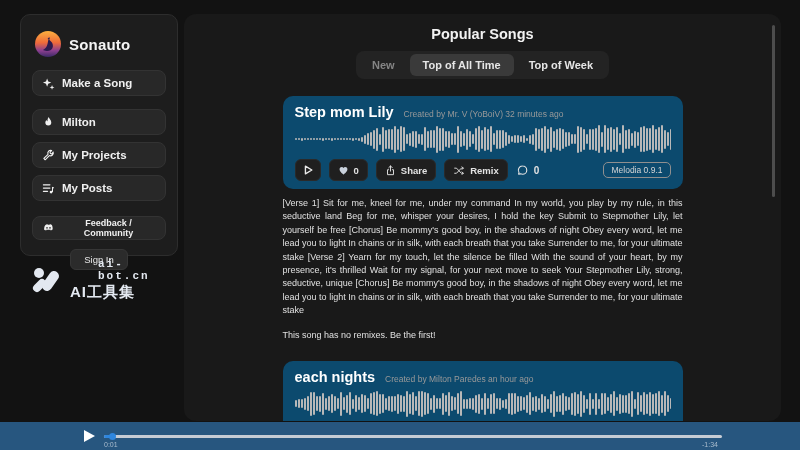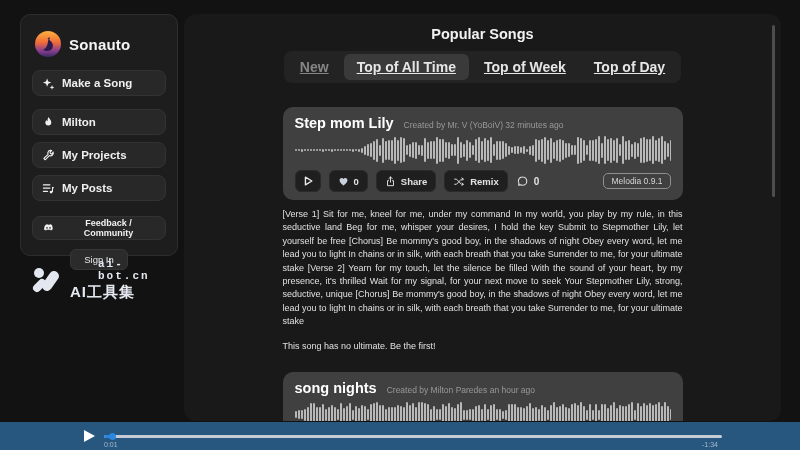--- a/index.html
+++ b/index.html
@@ -30,25 +30,25 @@
   .branding-l2 { font-size:15px; font-weight:700; letter-spacing:1px; margin-top:1px; }
 
   
   .main { position:absolute; left:184px; top:14px; width:597px; height:407px;
     background:#191919; border-radius:12px; overflow:hidden; }
   .scroll-thumb { position:absolute; right:6px; top:11px; width:3px; height:172px;
     background:#4d4d4d; border-radius:2px; }
   .main-title { text-align:center; margin-top:12px; font-size:14.5px; font-weight:700; color:#f2f2f2; }
   .tabbar-wrap { display:flex; justify-content:center; margin-top:9px; }
   .tabbar { display:inline-flex; background:#232323; border-radius:8px; padding:3px; gap:2px; }
-  .tab { padding:5px 13px; font-size:14px; font-weight:700; color:#e6e6e6; border-radius:6px; cursor:pointer;text-decoration:underline; }
+  .tab { padding:5px 13px; font-size:11px; font-weight:700; color:#e6e6e6; border-radius:6px; cursor:pointer; }
   .tab.dim { color:#858585; }
   .tab.active { background:#3a3a3a; }
 
-  .card { width:400px; margin:24px auto 0; background:#404040; border-radius:10px; padding:8px 12px; }
+  .card { width:400px; margin:17px auto 0; background:#0c4a6e; border-radius:10px; padding:8px 12px; }
   .card-head { display:flex; align-items:baseline; gap:10px; }
   .song-title { font-size:14.5px; font-weight:700; color:#fff; }
   .song-byline { font-size:8.5px; color:#999; }
   .waveform { height:32px; margin:3px 0 4px; display:flex; align-items:center; overflow:hidden; cursor:pointer; }
   .wavebar { width:2px; margin-right:1px; background:#b8b8b8; border-radius:1px; flex:0 0 auto; }
 
   .actions { display:flex; align-items:center; gap:8px; height:22px; }
   .act-btn { display:inline-flex; align-items:center; gap:5px; background:#1f1f1f;
     border:1px solid #2a2a2a; border-radius:6px; padding:0 8px; height:22px;
     color:#e3e3e3; font-size:9.5px; font-weight:700; cursor:pointer; }
@@ -177,21 +177,20 @@
 <div class="main">
   <div class="scroll-thumb"></div>
 
   <div class="main-title">Popular Songs</div>
 
   <div class="tabbar-wrap">
     <div class="tabbar">
       <span class="tab dim">New</span>
       <span class="tab active">Top of All Time</span>
       <span class="tab">Top of Week</span>
-      <span class="tab">Top of Day</span>
     </div>
   </div>
 
   <div class="card">
     <div class="card-head">
       <span class="song-title">Step mom Lily</span>
       <span class="song-byline">Created by Mr. V (YoBoiV) 32 minutes ago</span>
     </div>
     <div class="waveform">
         <span class="wavebar" style="height: 2px;"></span>
@@ -358,25 +357,25 @@
         <svg width="13" height="13" viewBox="0 0 14 14">
             <path d="M7 2.2a4.6 4.4 0 0 1 0 8.8c-.7 0-1.4-.14-2-.4L2.8 11l.45-1.9A4.4 4.4 0 0 1 7 2.2z" fill="none" stroke="#e3e3e3" stroke-width="1.2" stroke-linejoin="round"></path>
           </svg>
         <span>0</span>
       </button>
       <span class="badge">Melodia 0.9.1</span>
     </div>
   </div>
 
   <div class="lyrics">[Verse 1] Sit for me, kneel for me, under my command In my world, you play by my rule, in this seductive land Beg for me, whisper your desires, I hold the key Submit to Stepmother Lily, let yourself be free [Chorus] Be mommy's good boy, in the shadows of night Obey every word, let me lead you to light In chains or in silk, with each breath that you take Surrender to me, for your ultimate stake [Verse 2] Yearn for my touch, let the silence be filled With the sound of your heart, by my presence, it's thrilled Wait for my signal, for your next move to seek Your Stepmother Lily, strong, seductive, unique [Chorus] Be mommy's good boy, in the shadows of night Obey every word, let me lead you to light In chains or in silk, with each breath that you take Surrender to me, for your ultimate stake</div>
-  <div class="no-remixes">This song has no ultimate. Be the first!</div>
+  <div class="no-remixes">This song has no remixes. Be the first!</div>
 
   <div class="card card-2">
     <div class="card-head">
-      <span class="song-title">song nights</span>
+      <span class="song-title">each nights</span>
       <span class="song-byline">Created by Milton Paredes an hour ago</span>
     </div>
     <div class="waveform">
         <span class="wavebar" style="height: 7px;"></span>
         <span class="wavebar" style="height: 9px;"></span>
         <span class="wavebar" style="height: 9px;"></span>
         <span class="wavebar" style="height: 12px;"></span>
         <span class="wavebar" style="height: 15px;"></span>
         <span class="wavebar" style="height: 24px;"></span>
         <span class="wavebar" style="height: 23px;"></span>

